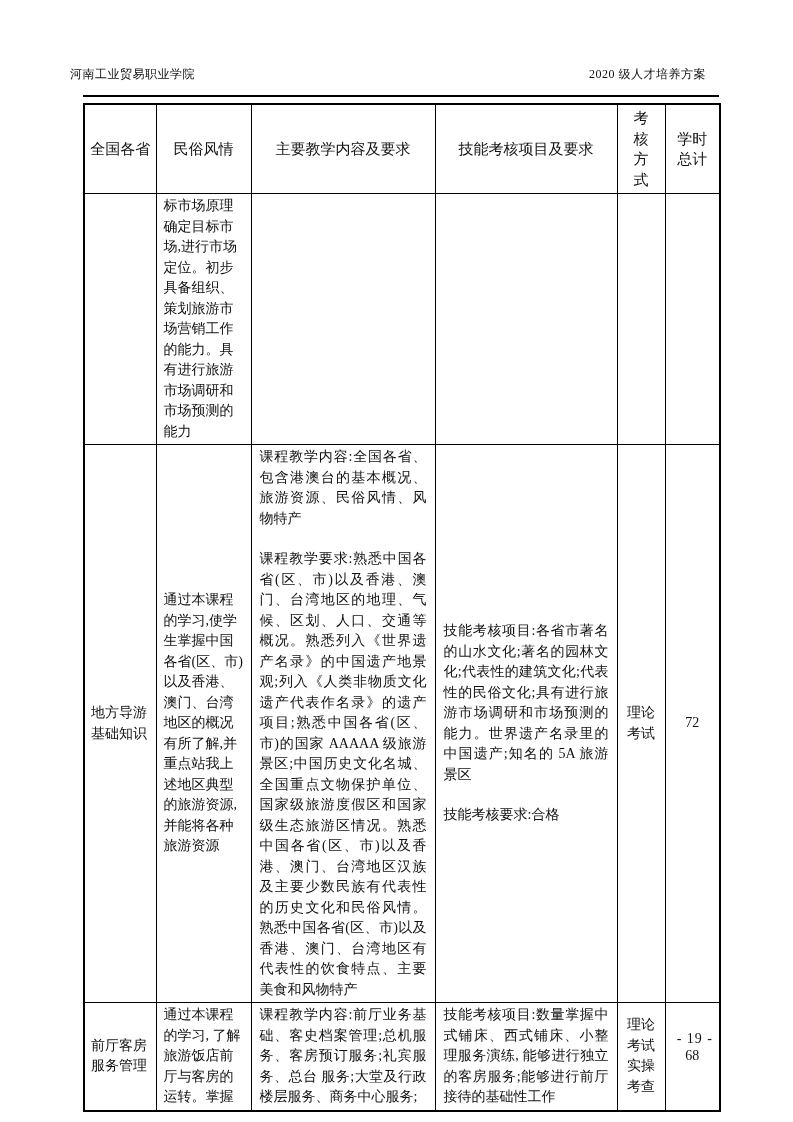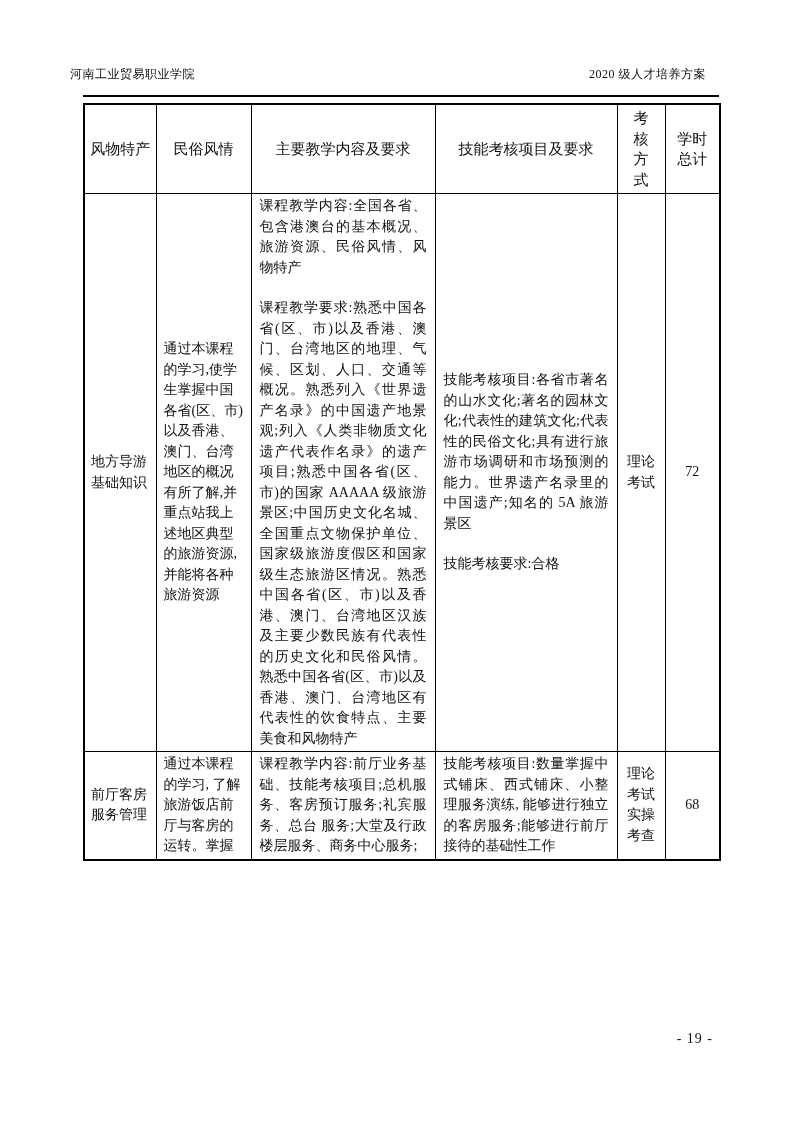--- a/index.html
+++ b/index.html
@@ -72,28 +72,38 @@
   <colgroup>
     <col style="width:72px">
       <col style="width:95px">
       <col style="width:184px">
     <col style="width:182px">
       <col style="width:48px">
       <col style="width:55px">
   </colgroup>
   <tbody>
       <tr class="row-header">
-    <th>风物特产</th>
+    <th>全国各省</th>
     <th>民俗风情</th>
     <th>主要教学内容及要求</th>
     <th>技能考核项目及要求</th>
     <th class="narrow">考核方式</th>
     <th class="narrow">学时总计</th>
   </tr>
 
+  <tr class="row-1">
+    <td class="c-course va-top"></td>
+    <td class="c-objective va-top">
+      <p>标市场原理确定目标市场,进行市场定位。初步具备组织、策划旅游市场营销工作的能力。具有进行旅游市场调研和市场预测的能力</p>
+    </td>
+    <td class="c-text va-top"></td>
+    <td class="c-text va-top"></td>
+    <td class="c-method va-mid"></td>
+    <td class="c-hours va-mid"></td>
+  </tr>
 
   <tr class="row-2">
     <td class="c-course va-mid">地方导游基础知识</td>
     <td class="c-objective va-mid">
       <p>通过本课程的学习,使学生掌握中国各省(区、市)以及香港、澳门、台湾地区的概况有所了解,并重点站我上述地区典型的旅游资源,并能将各种旅游资源</p>
     </td>
     <td class="c-text va-top">
       <p>课程教学内容:全国各省、包含港澳台的基本概况、旅游资源、民俗风情、风物特产</p>
       <p class="gap">课程教学要求:熟悉中国各省(区、市)以及香港、澳门、台湾地区的地理、气候、区划、人口、交通等概况。熟悉列入《世界遗产名录》的中国遗产地景观;列入《人类非物质文化遗产代表作名录》的遗产项目;熟悉中国各省(区、市)的国家 AAAAA 级旅游景区;中国历史文化名城、全国重点文物保护单位、国家级旅游度假区和国家级生态旅游区情况。熟悉中国各省(区、市)以及香港、澳门、台湾地区汉族及主要少数民族有代表性的历史文化和民俗风情。熟悉中国各省(区、市)以及香港、澳门、台湾地区有代表性的饮食特点、主要美食和风物特产</p>
     </td>
@@ -104,21 +114,21 @@
     <td class="c-method va-mid">理论考试</td>
     <td class="c-hours va-mid">72</td>
   </tr>
 
   <tr class="row-3">
     <td class="c-course va-mid">前厅客房服务管理</td>
     <td class="c-objective va-top">
       <p>通过本课程的学习, 了解旅游饭店前厅与客房的运转。掌握</p>
     </td>
     <td class="c-text va-top">
-      <p>课程教学内容:前厅业务基础、技能考核项目;总机服务、客房预订服务;礼宾服务、总台 服务;大堂及行政楼层服务、商务中心服务;</p>
+      <p>课程教学内容:前厅业务基础、客史档案管理;总机服务、客房预订服务;礼宾服务、总台 服务;大堂及行政楼层服务、商务中心服务;</p>
     </td>
     <td class="c-text va-top">
       <p>技能考核项目:数量掌握中式铺床、西式铺床、小整理服务演练, 能够进行独立的客房服务;能够进行前厅接待的基础性工作</p>
     </td>
     <td class="c-method va-mid">理论考试实操考查</td>
     <td class="c-hours va-mid">68</td>
   </tr>
 </tbody>
   </table>
 

